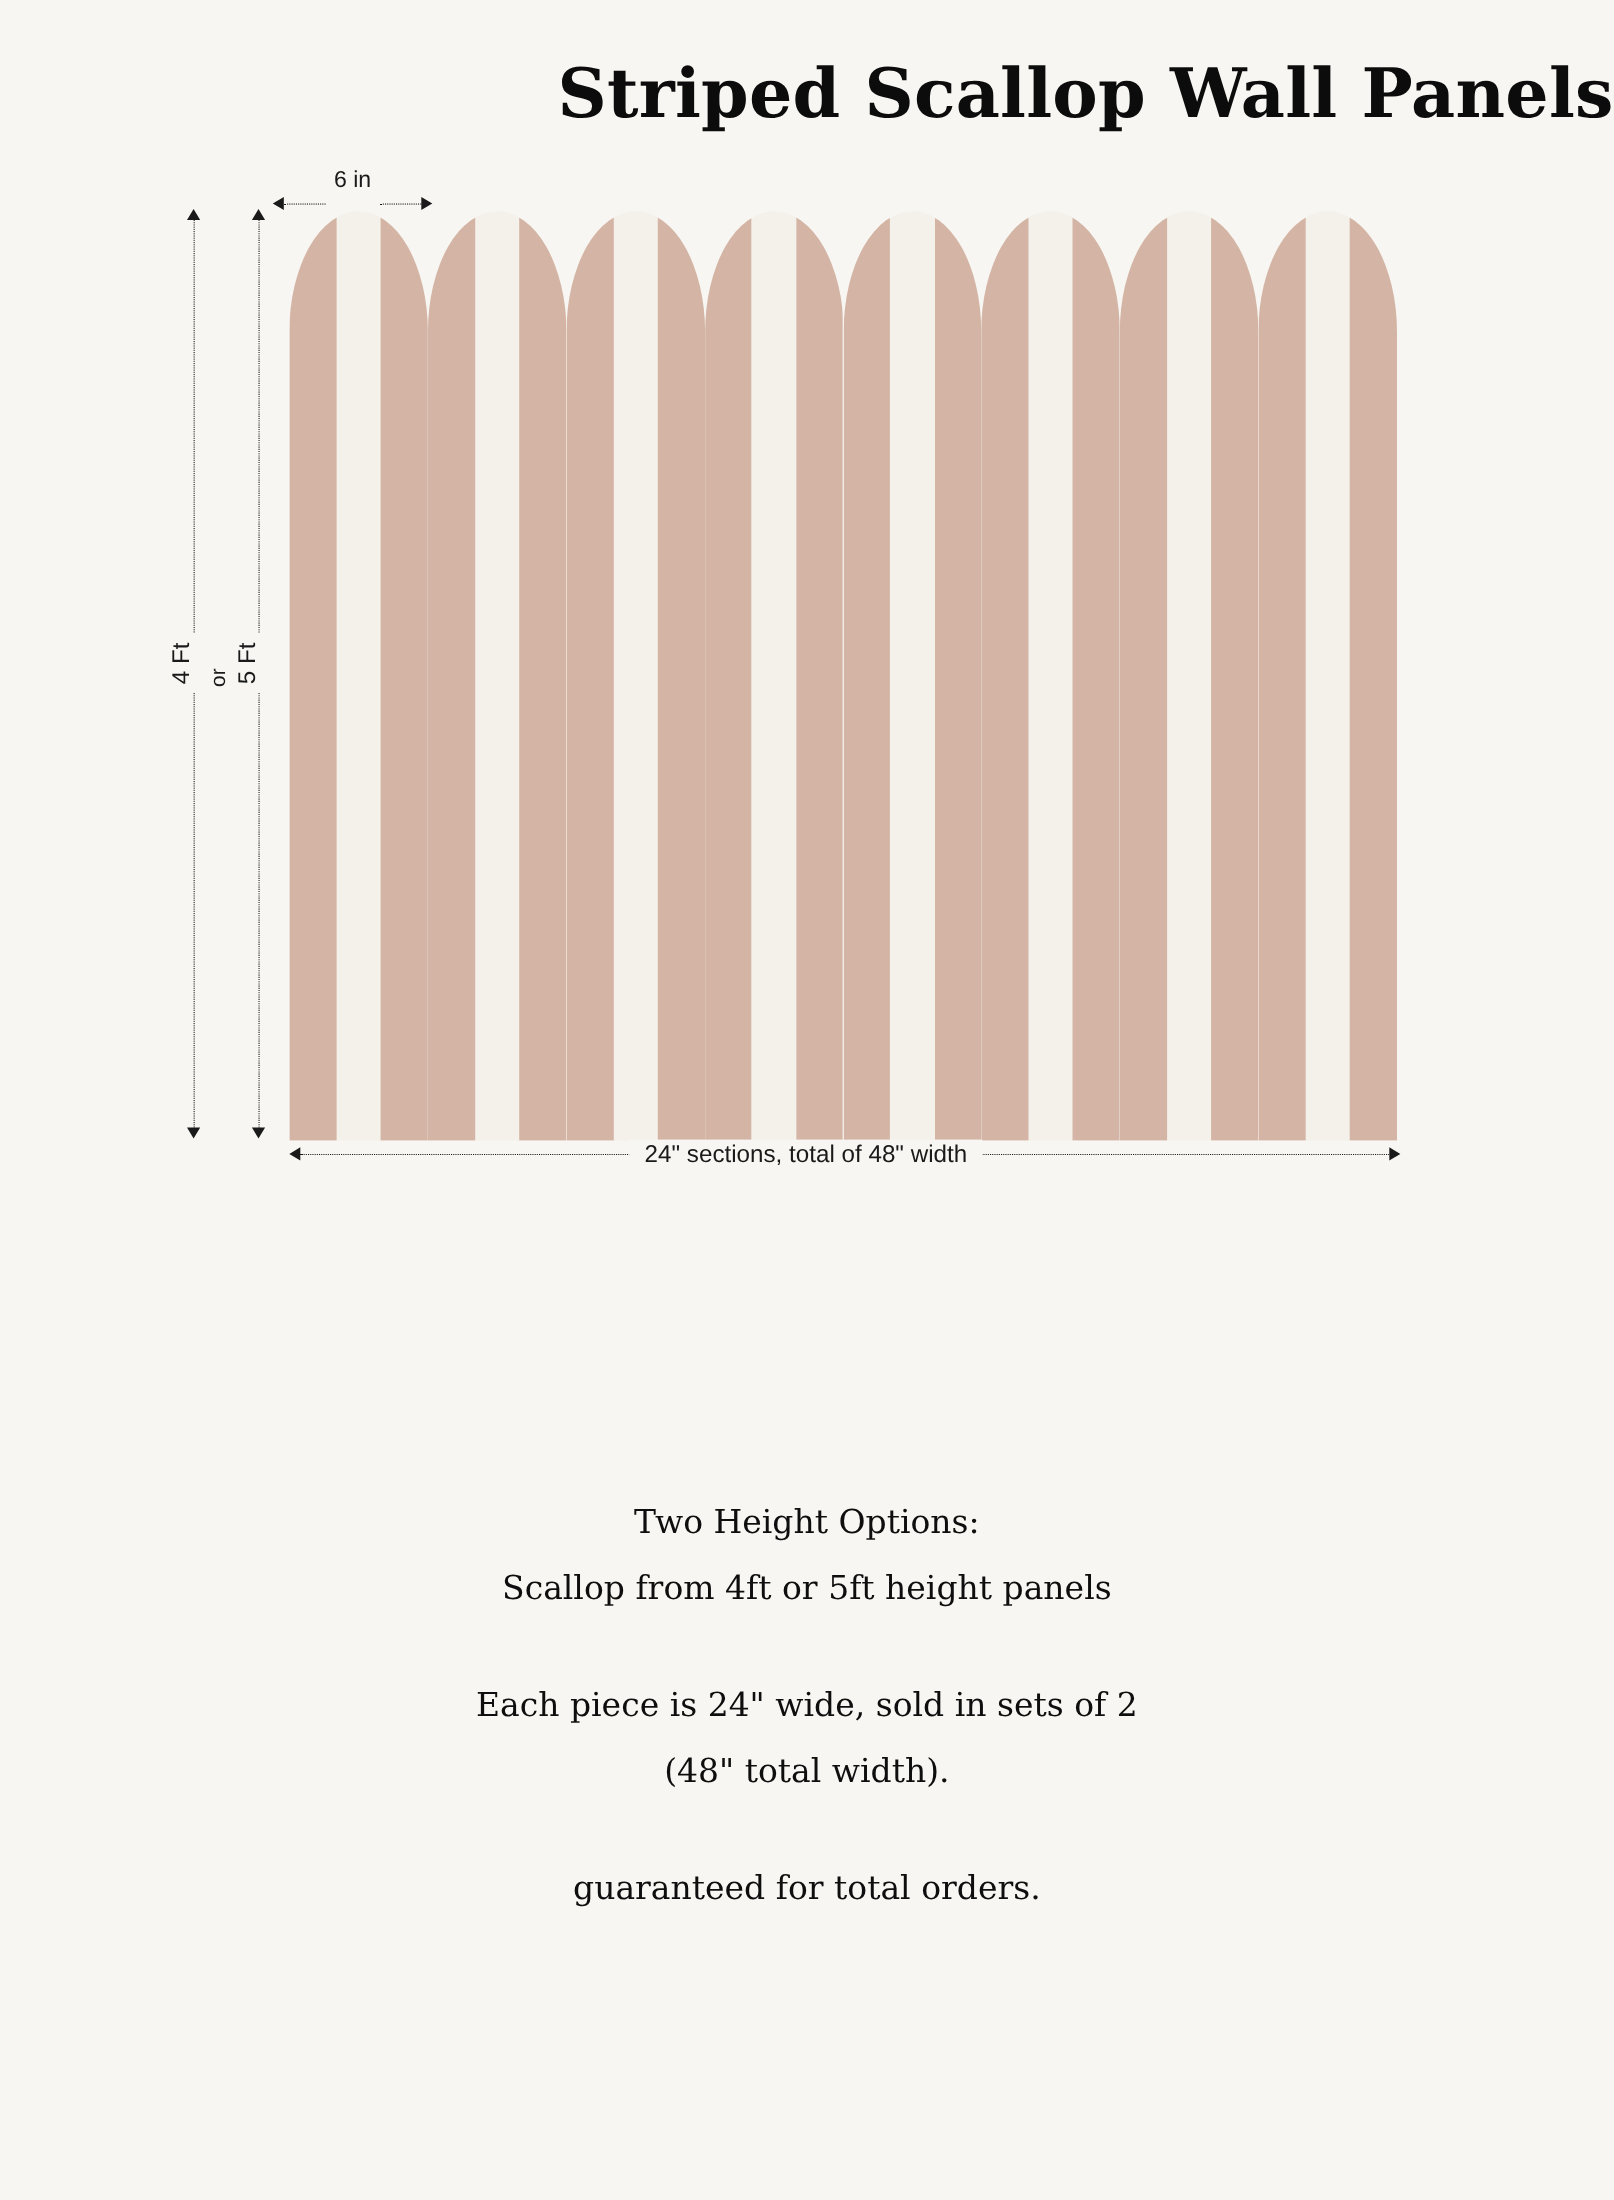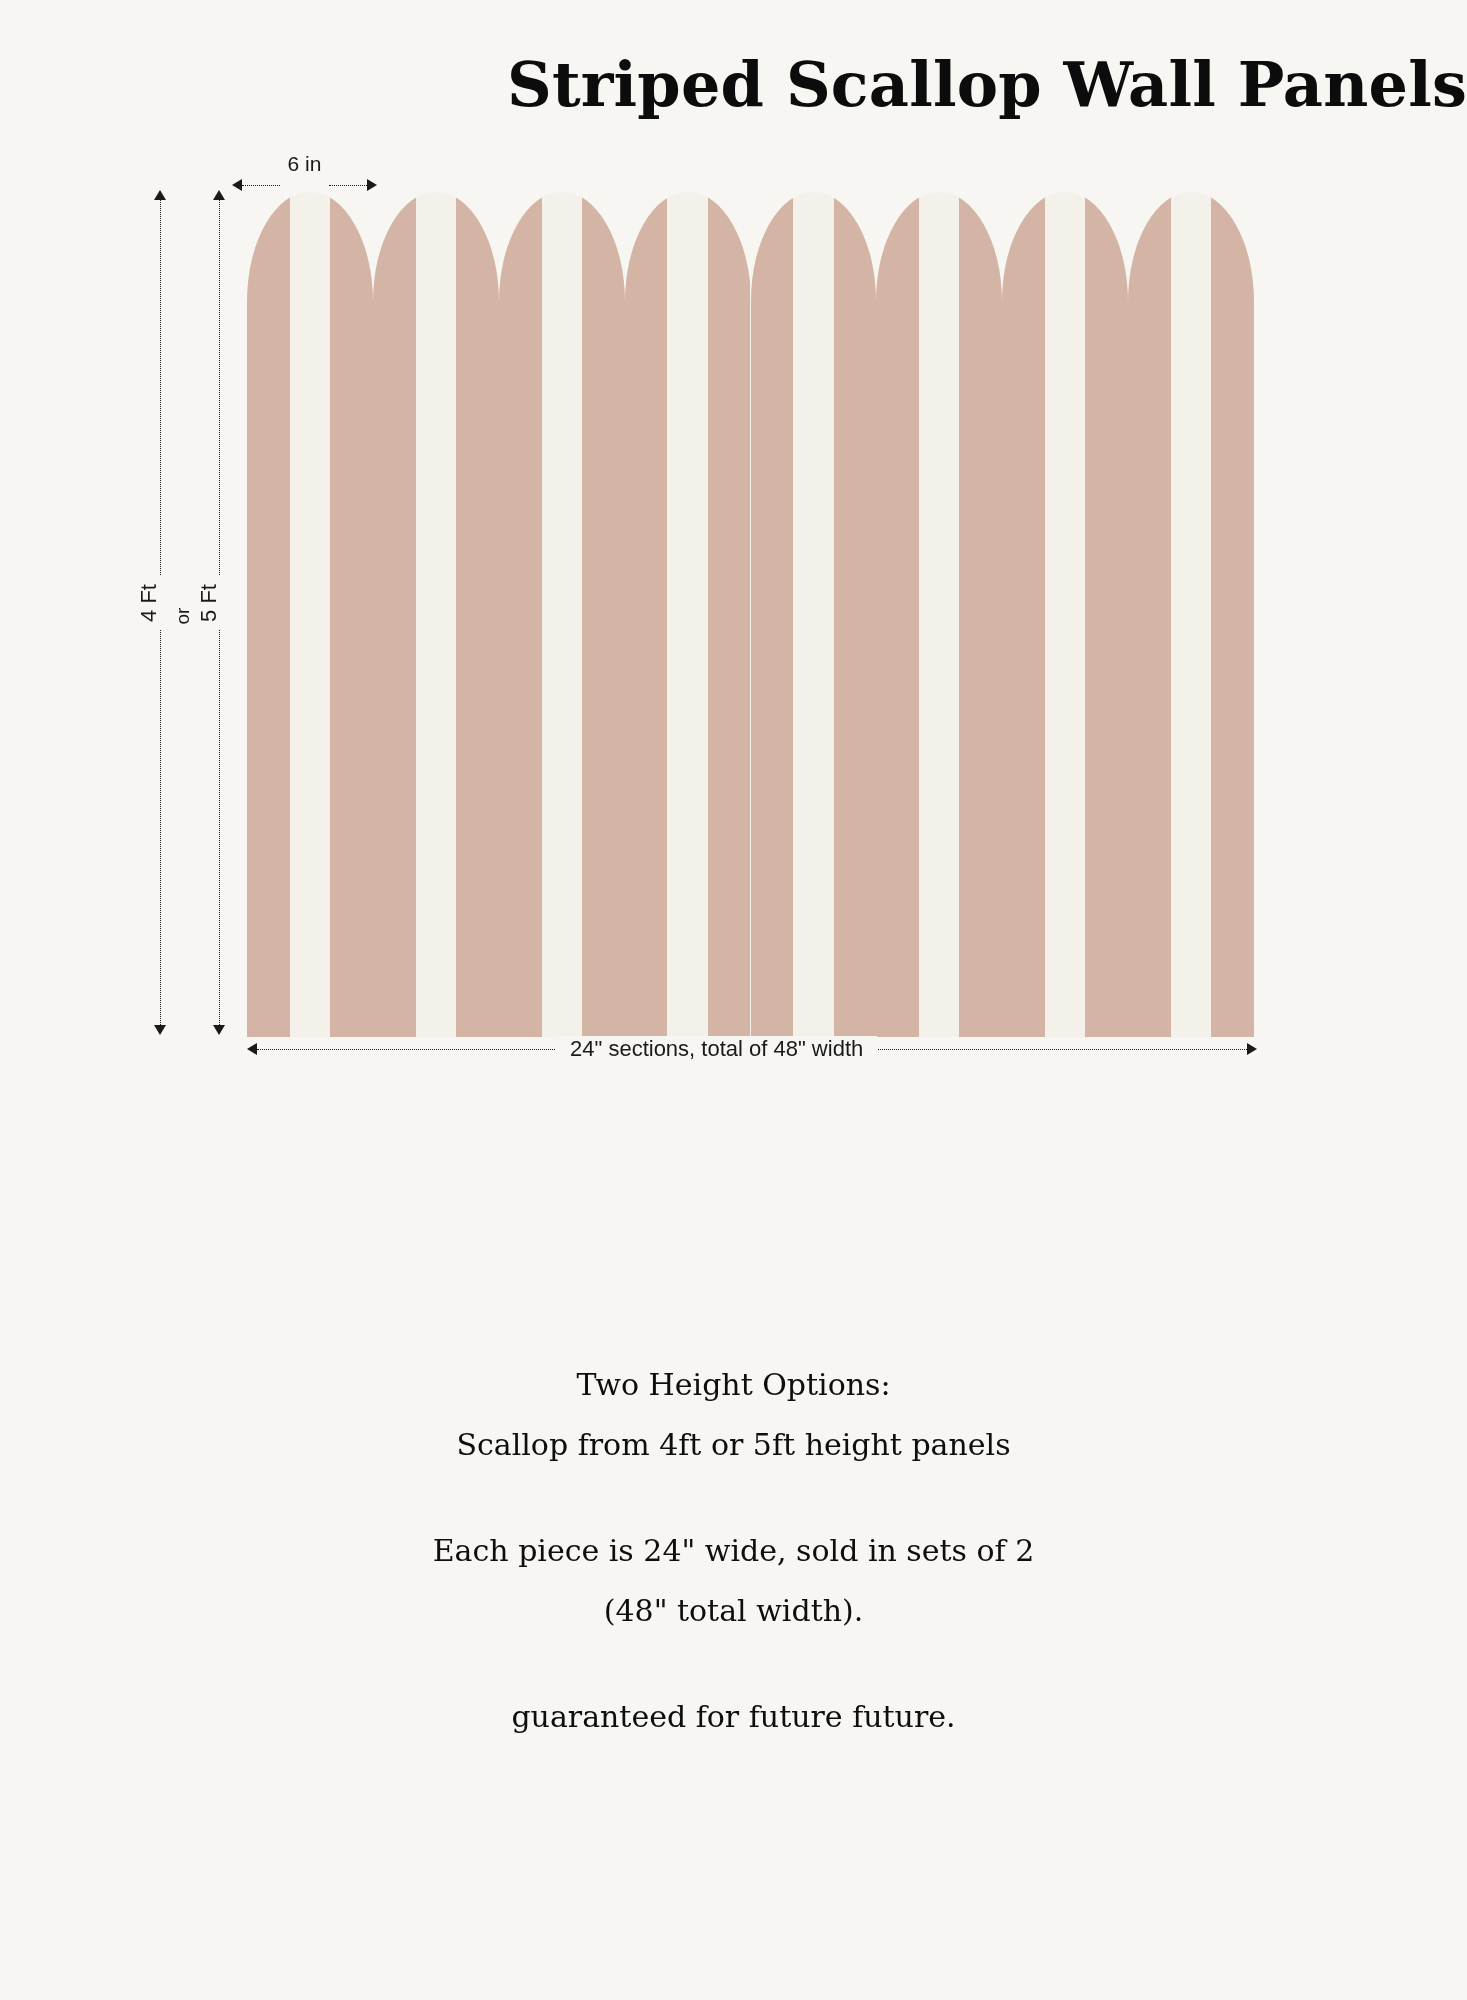--- a/index.html
+++ b/index.html
@@ -26,21 +26,21 @@
     font-family: "DejaVu Serif", serif;
     font-size: 62px;
     font-weight: 700;
     letter-spacing: 0.2px;
     color: #0c0c0c;
   }
 
   
   .diagram {
     position: absolute;
-    left: 0;
+    left: 16px;
     top: 150px;
     width: 1204px;
     height: 900px;
   }
 
   
   .panel-art {
     position: absolute;
     left: 247px;
     top: 42px;
@@ -243,15 +243,15 @@
 <div class="desc">
   <div class="block">
     <div>Two Height Options:</div>
     <div>Scallop from 4ft or 5ft height panels</div>
   </div>
   <div class="block">
     <div>Each piece is 24" wide, sold in sets of 2</div>
     <div>(48" total width).</div>
   </div>
   <div class="block">
-    <div>guaranteed for future future.</div>
+    <div>guaranteed for total orders.</div>
   </div>
 </div>
 
 </body></html>

